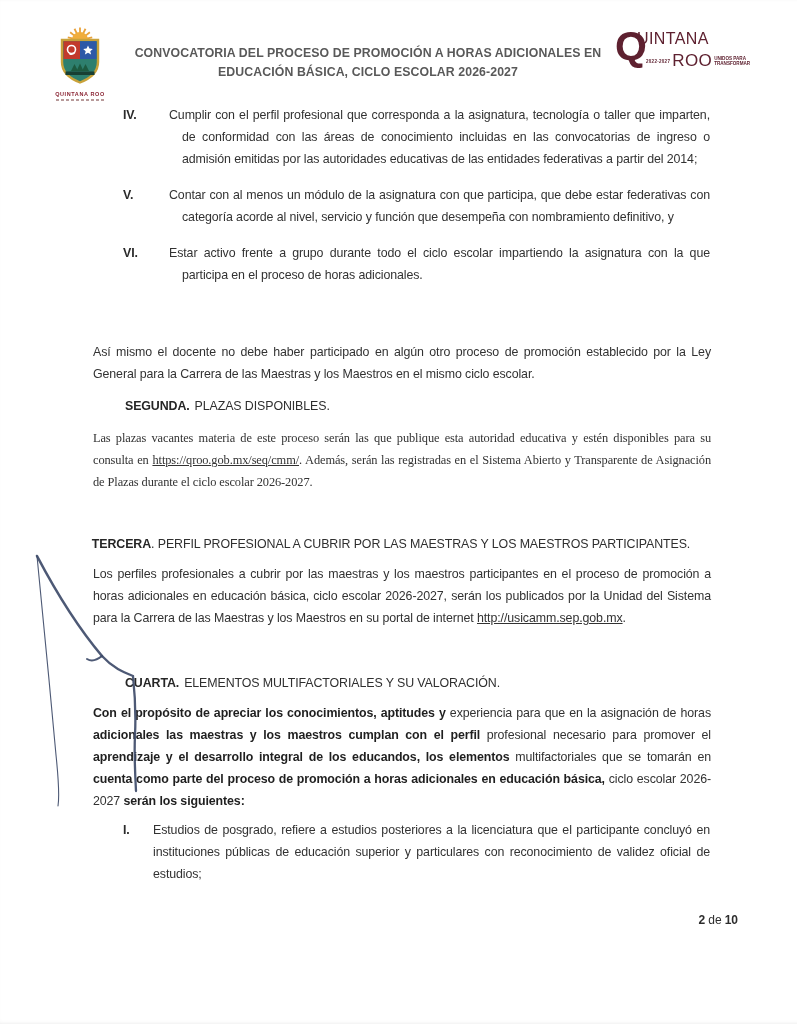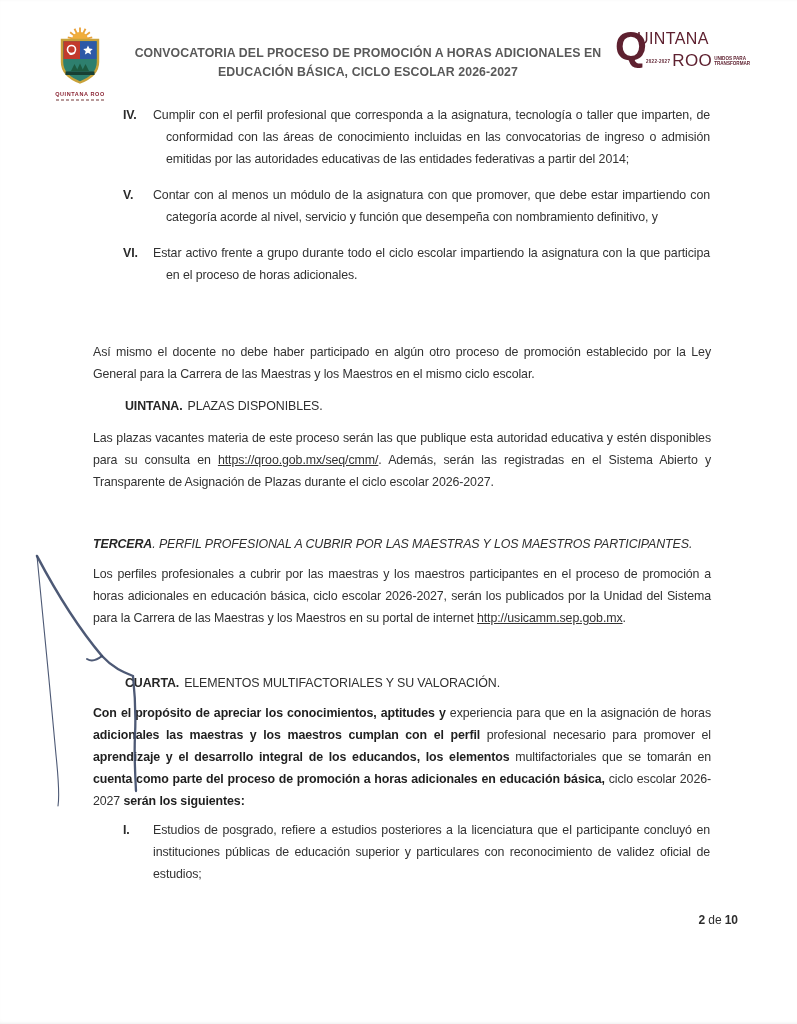--- a/index.html
+++ b/index.html
@@ -23,27 +23,27 @@
   .brand-l2{margin-left:31px; display:flex; align-items:center;}
   .years{font-size:4.5px; font-weight:bold; margin-right:2px; letter-spacing:.3px;}
   .roo{font-weight:normal; font-size:17px; letter-spacing:.4px;}
   .tagline{font-size:4.6px; font-weight:bold; line-height:5.5px; margin-left:2px; text-align:left;}
   .tagline span{display:block;}
   
   .para,.list,.h{position:absolute; font-size:12.4px; line-height:22px; letter-spacing:-0.1px;}
   .para{left:93px; width:618px; text-align:justify;}
   .h b{margin-right:5px; color:#262626;}
   .h{color:#2f2f2f;}
-  .h-center{left:93px; width:618px; font-style:italic;}
+  .h-center{left:82px; width:618px; text-align:center;}
   .list{left:123px; width:587px;}
   .li{display:flex;}
   .li .num{flex:none; width:30px; font-weight:bold; color:#2b2b2b;}
   .li .txt{flex:1; text-align:justify;}
   .hang .txt{text-indent:-13px; padding-left:13px;}
-  .list1 .li{margin-bottom:14px;}
+  .list1 .li{margin-bottom:14px;gap:16px;}
   .list2 .li{margin-bottom:10px;}
   .doc-link{text-decoration:underline;}
   .rich b,.para b{color:#1f1f1f;}
   
   .footer{position:absolute; top:913px; right:87px; font-size:12px; color:#2d2d2d;}
   .footer .b{font-weight:bold;}
   .footer span{margin-left:3px;}
   .footer span:first-child{margin-left:0;}
   
   .pen{position:absolute; left:0; top:0; pointer-events:none;}
@@ -100,35 +100,35 @@
     </div>
   </div>
 
   <div class="list list1 hang" style="top:104px;">
     <div class="li">
       <span class="num">IV.</span>
       <span class="txt">Cumplir con el perfil profesional que corresponda a la asignatura, tecnología o taller que imparten, de conformidad con las áreas de conocimiento incluidas en las convocatorias de ingreso o admisión emitidas por las autoridades educativas de las entidades federativas a partir del 2014;</span>
     </div>
     <div class="li">
       <span class="num">V.</span>
-      <span class="txt">Contar con al menos un módulo de la asignatura con que promover, que debe estar impartiendo con categoría acorde al nivel, servicio y función que desempeña con nombramiento definitivo, y</span>
+      <span class="txt">Contar con al menos un módulo de la asignatura con que participa, que debe estar federativas con categoría acorde al nivel, servicio y función que desempeña con nombramiento definitivo, y</span>
     </div>
     <div class="li">
       <span class="num">VI.</span>
       <span class="txt">Estar activo frente a grupo durante todo el ciclo escolar impartiendo la asignatura con la que participa en el proceso de horas adicionales.</span>
     </div>
   </div>
 
   <div class="para" style="top:341px;">Así mismo el docente no debe haber participado en algún otro proceso de promoción establecido por la Ley General para la Carrera de las Maestras y los Maestros en el mismo ciclo escolar.</div>
 
   <div class="h" style="left:125px; top:395px;">
-    <b>UINTANA.</b><span>PLAZAS DISPONIBLES.</span>
+    <b>SEGUNDA.</b><span>PLAZAS DISPONIBLES.</span>
   </div>
 
-  <div class="para rich" style="top:427px;"><span>Las plazas vacantes materia de este proceso serán las que publique esta autoridad educativa y estén disponibles para su consulta en </span><span class="doc-link">https://qroo.gob.mx/seq/cmm/</span><span>. Además, serán las registradas en el Sistema Abierto y Transparente de Asignación de Plazas durante el ciclo escolar 2026-2027.</span></div>
+  <div class="para rich" style="top:427px;font-family:Liberation Serif, serif;"><span>Las plazas vacantes materia de este proceso serán las que publique esta autoridad educativa y estén disponibles para su consulta en </span><span class="doc-link">https://qroo.gob.mx/seq/cmm/</span><span>. Además, serán las registradas en el Sistema Abierto y Transparente de Asignación de Plazas durante el ciclo escolar 2026-2027.</span></div>
 
   <div class="h h-center" style="top:533px;">
     <b style="margin-right:0;">TERCERA</b><span>. PERFIL PROFESIONAL A CUBRIR POR LAS MAESTRAS Y LOS MAESTROS PARTICIPANTES.</span>
   </div>
 
   <div class="para rich" style="top:563px;"><span>Los perfiles profesionales a cubrir por las maestras y los maestros participantes en el proceso de promoción a horas adicionales en educación básica, ciclo escolar 2026-2027, serán los publicados por la Unidad del Sistema para la Carrera de las Maestras y los Maestros en su portal de internet </span><span class="doc-link">http://usicamm.sep.gob.mx</span><span>.</span></div>
 
   <div class="h" style="left:125px; top:672px;">
     <b>CUARTA.</b><span>ELEMENTOS MULTIFACTORIALES Y SU VALORACIÓN.</span>
   </div>

